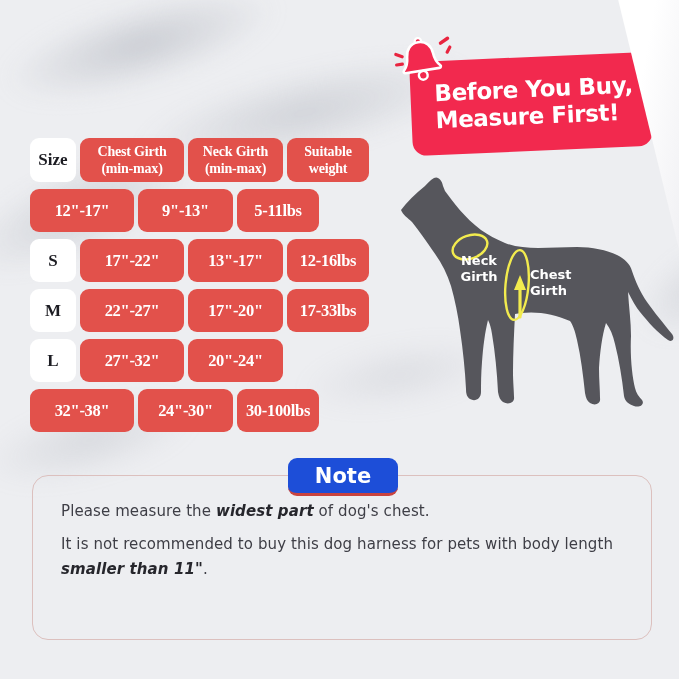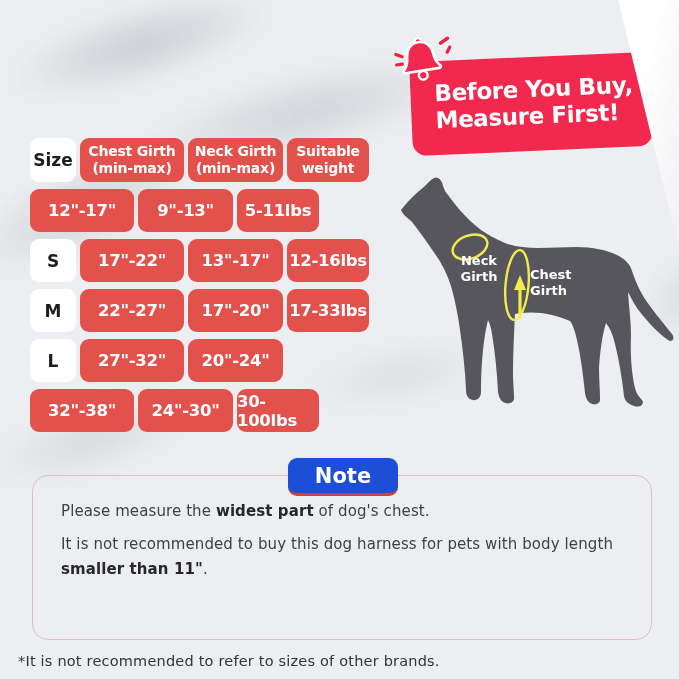--- a/index.html
+++ b/index.html
@@ -25,40 +25,40 @@
   
   .banner{position:absolute;left:411px;top:57px;width:240px;height:94px;background:#F2294E;
           border-radius:14px;transform:rotate(-2.5deg);z-index:3;color:#fff;
           padding:19px 0 0 24px;box-sizing:border-box;}
   .banner .bl{font-size:23px;font-weight:700;line-height:27px;letter-spacing:-0.4px;white-space:nowrap;}
   .bell{position:absolute;left:392px;top:31px;width:66px;height:60px;z-index:4;}
 
   
   .table{position:absolute;left:30px;top:138px;z-index:2;}
   .trow{display:flex;gap:4px;margin-bottom:7px;}
-  .cell{border-radius:9px;display:flex;flex-direction:column;align-items:center;justify-content:center;height:43px;}
+  .cell{border-radius:9px;display:flex;flex-direction:column;align-items:center;justify-content:center;height:43px;font-family:Liberation Serif, serif;}
   .thead .cell{height:44px;}
   .c0{width:46px;background:#FFFFFF;color:#1C1C22;font-size:17px;font-weight:600;}
   .red{background:#E2514B;color:#FFFFFF;font-weight:700;}
   .c1{width:104px;}.c2{width:95px;}.c3{width:82px;}
   .hline{font-size:14px;line-height:17px;letter-spacing:-0.2px;}
   .val{font-size:16.5px;letter-spacing:-0.3px;}
 
   
   .dog{position:absolute;left:385px;top:172px;width:292px;height:245px;z-index:2;}
   .doglabel{position:absolute;color:#FFFFFF;font-weight:700;font-size:13px;line-height:15.5px;z-index:3;}
   .lbl-neck{left:452px;top:253px;width:54px;text-align:center;}
   .lbl-chest{left:530px;top:267px;width:48px;text-align:left;}
 
   
   .notebox{position:absolute;left:32px;top:475px;width:620px;height:165px;box-sizing:border-box;
            border:1px solid #DCC0BE;border-radius:16px;z-index:2;
            padding:23px 28px 0 28px;color:#3E3E46;font-size:15px;line-height:25px;letter-spacing:.1px;}
   .notebox p{margin:0 0 8px 0;}
-  .notebox .em{font-weight:700;color:#26262C;}
+  .notebox .em{font-weight:700;font-style:italic;color:#26262C;}
   .notebadge{position:absolute;left:288px;top:458px;width:110px;height:35px;background:#1d4ed8;
              border-radius:9px;border-bottom:3px solid #C9433F;z-index:3;
              display:flex;align-items:center;justify-content:center;
              color:#fff;font-size:21px;font-weight:700;}
   .footnote{position:absolute;left:18px;top:653px;font-size:14.5px;color:#33333B;letter-spacing:.2px;z-index:2;}
 </style>
 </head>
 <body>
 
 <div class="stage">
@@ -163,15 +163,14 @@
   <div class="doglabel lbl-chest">Chest Girth</div>
 
   <div class="wedge"></div>
 
   <div class="notebox">
     <p><span>Please measure the </span><span class="em">widest part</span><span> of dog's chest.</span></p>
     <p><span>It is not recommended to buy this dog harness for pets with body length</span><br><span class="em">smaller than 11"</span><span>.</span></p>
   </div>
   <div class="notebadge">Note</div>
 
-  <div class="footnote">*It is not recommended to refer to sizes of other brands.</div>
 
 </div>
 
 </body></html>

